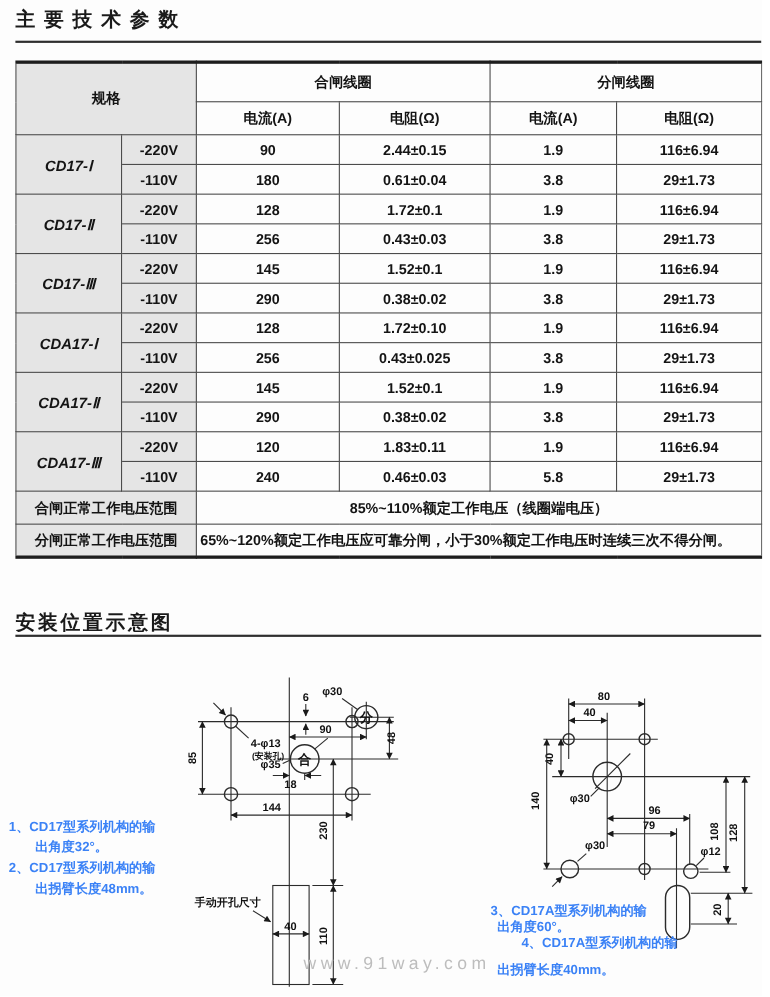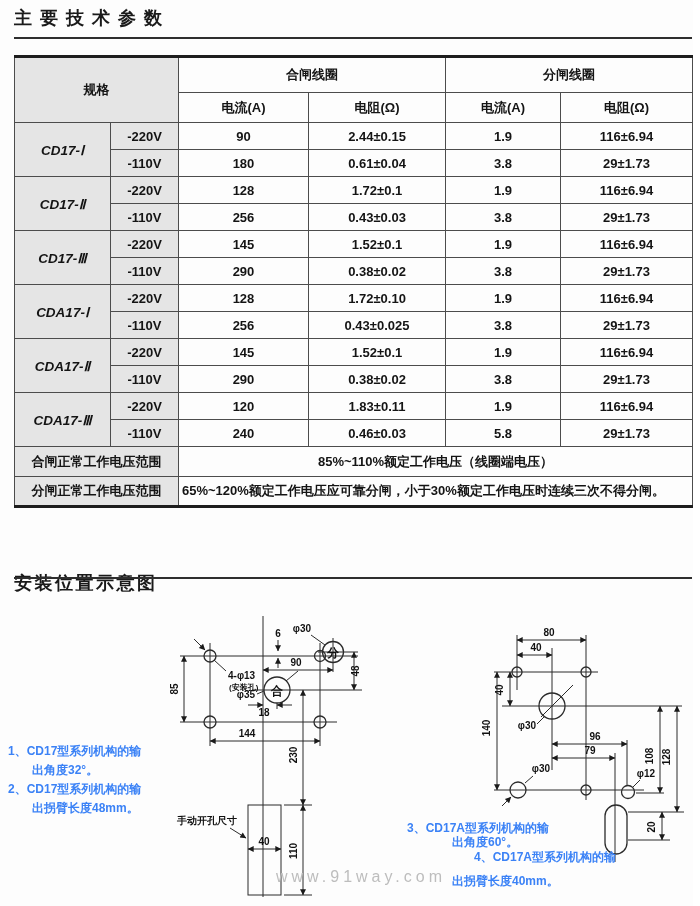--- a/index.html
+++ b/index.html
@@ -5,21 +5,21 @@
   html,body { margin:0; padding:0; background:#ffffff; }
   .page {
     position:relative; width:693px; height:906px; background:#fdfdfd;
     font-family:"Liberation Sans", sans-serif; color:#111; overflow:hidden;
   }
   .sec-title {
     position:absolute; left:14px; font-size:18px; font-weight:bold;
     color:#1a1a1a; white-space:nowrap;
   }
   .t1 { top:6px; letter-spacing:8px; }
-  .t2 { top:571px; letter-spacing:2.5px; }
+  .t2 { top:554px; letter-spacing:2.5px; }
   .rule { position:absolute; left:14px; width:678px; height:2px; background:#2e2e2e; }
   .r1 { top:37px; } .r2 { top:577px; }
 
   table.params {
     position:absolute; left:14px; top:55px; width:678px;
     border-collapse:collapse; table-layout:fixed;
     font-family:"Liberation Sans", sans-serif; font-weight:bold;
     font-size:13px; color:#141414;
     border-top:3px solid #1d1d1d; border-bottom:3px solid #1d1d1d;
   }
@@ -309,19 +309,19 @@
         <text class="dt" x="655" y="827" text-anchor="middle" transform="rotate(-90 655 827)">20</text>
       </g>
     </svg>
   </div>
 
   <div class="note" style="left:8px;  top:743px;">1、CD17型系列机构的输</div>
   <div class="note" style="left:32px; top:762px;">出角度32°。</div>
   <div class="note" style="left:8px;  top:781px;">2、CD17型系列机构的输</div>
   <div class="note" style="left:32px; top:800px;">出拐臂长度48mm。</div>
 
-  <div class="note" style="left:407px; top:820px;">3、CD17A型系列机构的输</div>
+  <div class="note" style="left:446px; top:820px;">3、CD17A型系列机构的输</div>
   <div class="note" style="left:452px; top:834px;">出角度60°。</div>
   <div class="note" style="left:428px; top:849px;margin-left:46px;">4、CD17A型系列机构的输</div>
   <div class="note" style="left:452px; top:873px;">出拐臂长度40mm。</div>
 
   <div class="watermark">www.91way.com</div>
 </div>
 
 </body></html>

